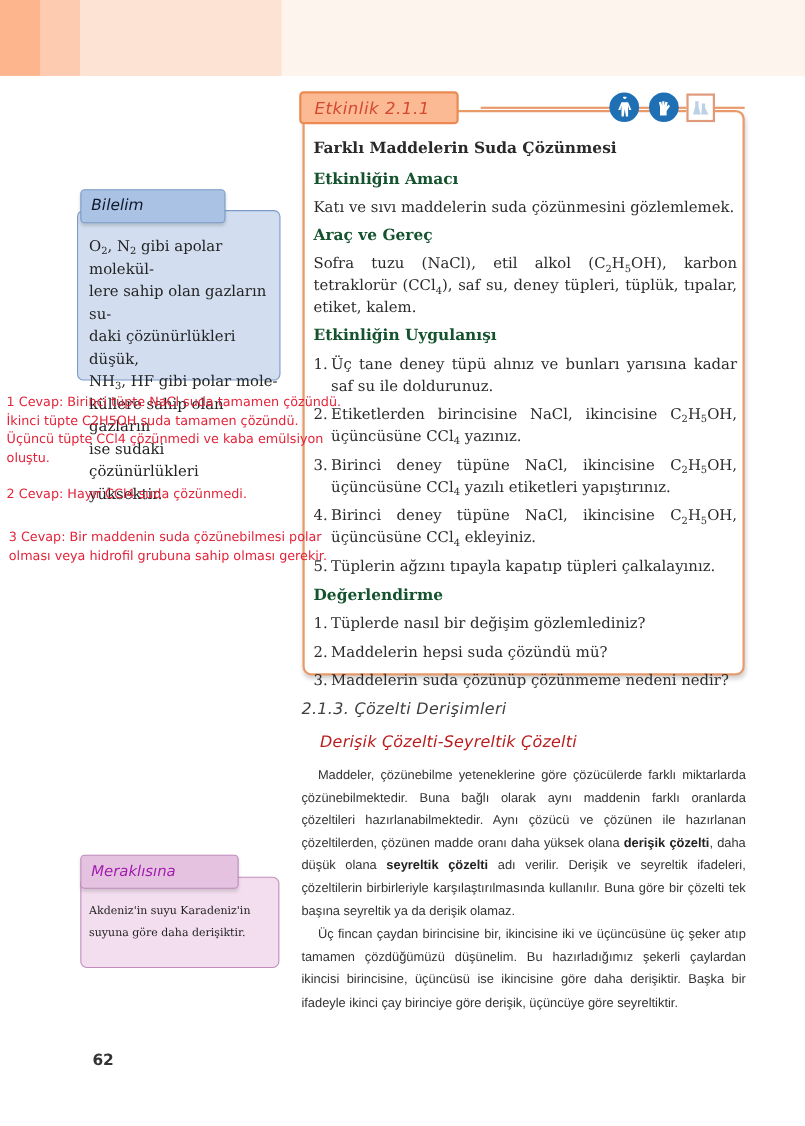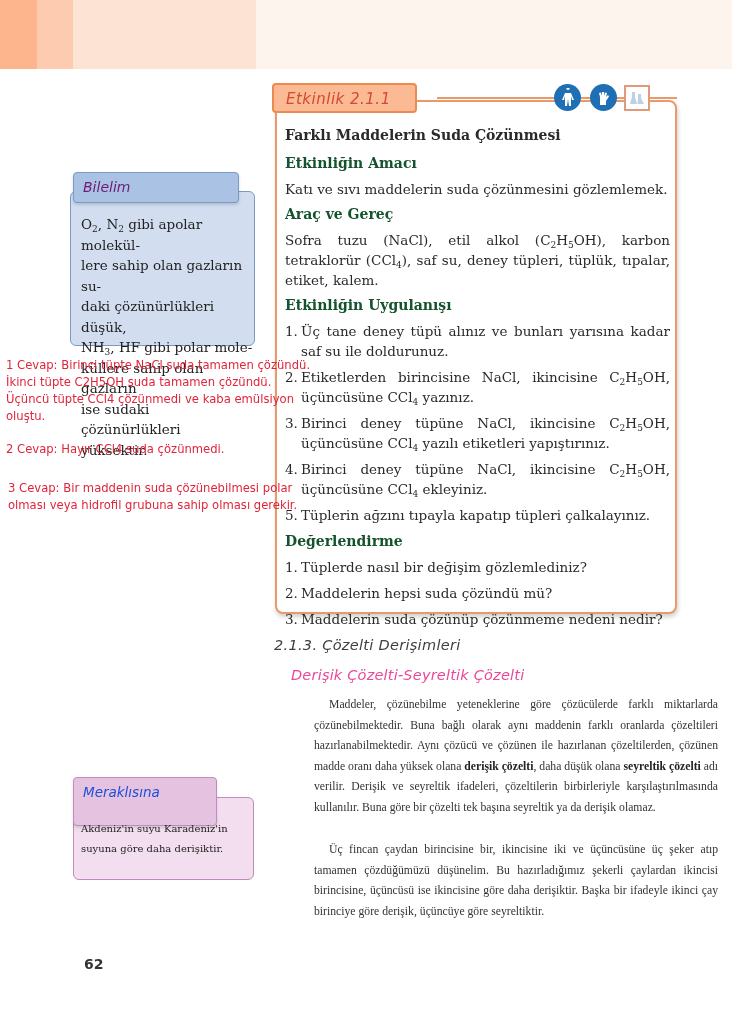--- a/index.html
+++ b/index.html
@@ -31,45 +31,45 @@
   .act-head { font-weight: bold; font-size: 14px; color: #14532d; margin-bottom: 6px; }
   .act-text { margin-bottom: 5px; text-align: justify; }
   .act-list { list-style: none; }
   .act-list li { position: relative; padding-left: 16px; margin-bottom: 6px; text-align: justify; }
   .act-list li .num { position: absolute; left: 0; top: 0; }
   sub { font-size: 9px; vertical-align: -3px; line-height: 0; }
 
   
   .bil-box { position: absolute; left: 70px; top: 191px; width: 185px; height: 155px;
     background: #d2def0; border: 1.5px solid #7a9bc8; border-radius: 6px; }
-  .bil-tab { position: absolute; left: 73px; top: 172px; width: 166px; height: 31px;
+  .bil-tab { position: absolute; left: 73px; top: 172px; width: 132px; height: 31px;
     background: #aac2e4; border: 1px solid #7a9bc8; border-radius: 4px;
-    font-family: "DejaVu Sans", sans-serif; font-style: italic; font-size: 14px; color: #701a75;
+    font-family: "DejaVu Sans", sans-serif; font-style: italic; font-size: 14px; color: #0f172a;
     padding: 6px 0 0 9px; box-shadow: 0 2px 3px rgba(0,0,0,0.15); }
   .bil-text { position: absolute; left: 81px; top: 214px; width: 172px; font-size: 13.5px; line-height: 20.5px; color: #222; }
 
   
   .mer-box { position: absolute; left: 73px; top: 797px; width: 181px; height: 83px;
     background: #f3deef; border: 1.5px solid #bf8cbb; border-radius: 6px; }
-  .mer-tab { position: absolute; left: 73px; top: 777px; width: 144px; height: 49px;
+  .mer-tab { position: absolute; left: 73px; top: 777px; width: 144px; height: 31px;
     background: #e5c3e0; border: 1px solid #bf8cbb; border-radius: 4px;
-    font-family: "DejaVu Sans", sans-serif; font-style: italic; font-size: 13.5px; color: #1d4ed8;
+    font-family: "DejaVu Sans", sans-serif; font-style: italic; font-size: 13.5px; color: #a21caf;
     padding: 6px 0 0 9px; box-shadow: 0 2px 3px rgba(0,0,0,0.12); }
   .mer-text { position: absolute; left: 81px; top: 819px; width: 172px; font-size: 10px; line-height: 20px; color: #222; }
 
   
   .ann { position: absolute; font-family: "DejaVu Sans", sans-serif; font-size: 11.6px; line-height: 17px; color: #e2243a; white-space: nowrap; z-index: 5; }
 
   
   .sec-title { position: absolute; left: 274px; top: 637px; font-family: "DejaVu Sans", sans-serif; font-style: italic;
     font-size: 14.5px; color: #404040; letter-spacing: 0.3px; }
   .sub-title { position: absolute; left: 291px; top: 667px; font-family: "DejaVu Sans", sans-serif; font-style: italic;
-    font-size: 14.5px; color: #ec4899; letter-spacing: 0.2px; }
-  .para { position: absolute; left: 274px; width: 404px; font-family: Liberation Serif, serif;
-    font-size: 11.7px; line-height: 20.6px; color: #333; text-align: justify; text-indent: 15px; margin-left: 40px; }
+    font-size: 14.5px; color: #b91c1c; letter-spacing: 0.2px; }
+  .para { position: absolute; left: 274px; width: 404px; font-family: Liberation Sans, sans-serif;
+    font-size: 11.7px; line-height: 20.6px; color: #333; text-align: justify; text-indent: 15px; }
   .para b { color: #222; }
 
   .page-num { position: absolute; left: 84px; top: 956px; font-family: "DejaVu Sans", sans-serif; font-weight: bold; font-size: 14px; color: #333; }
 </style>
 </head>
 <body>
 
 <div class="top-band">
   <div class="tb1"></div>
   <div class="tb2"></div>

